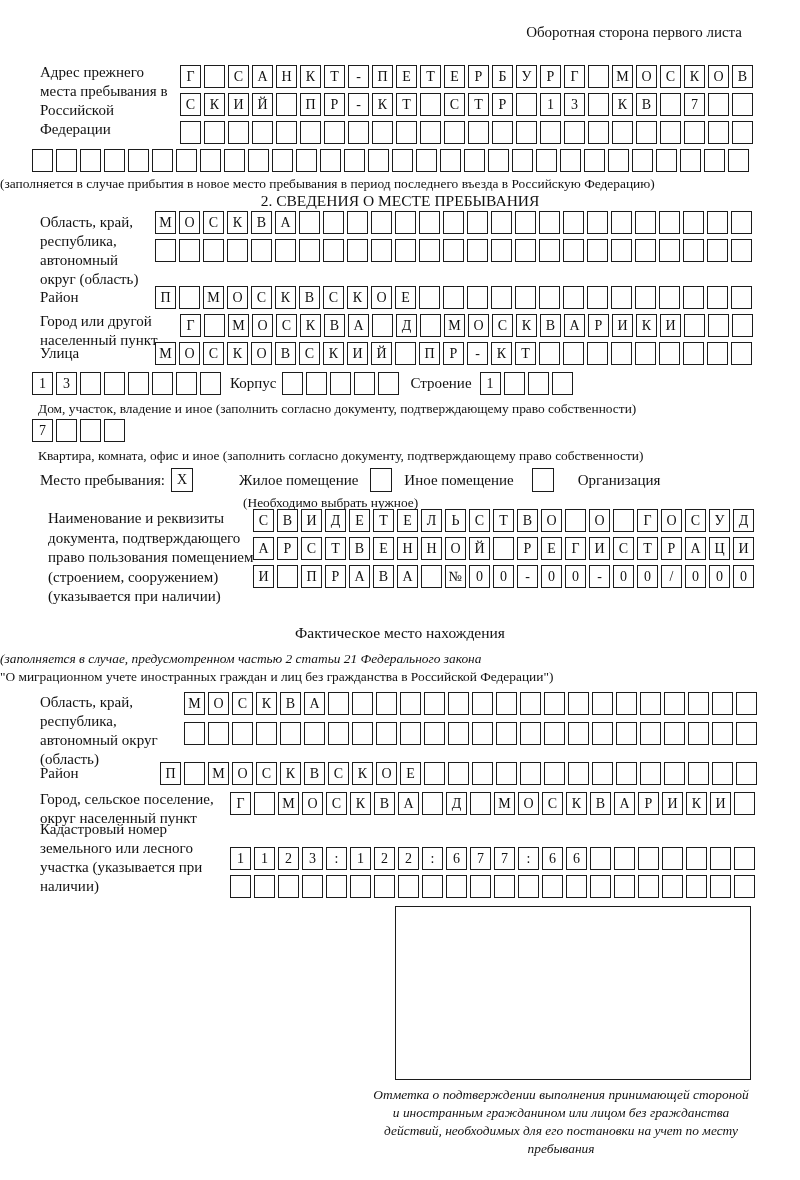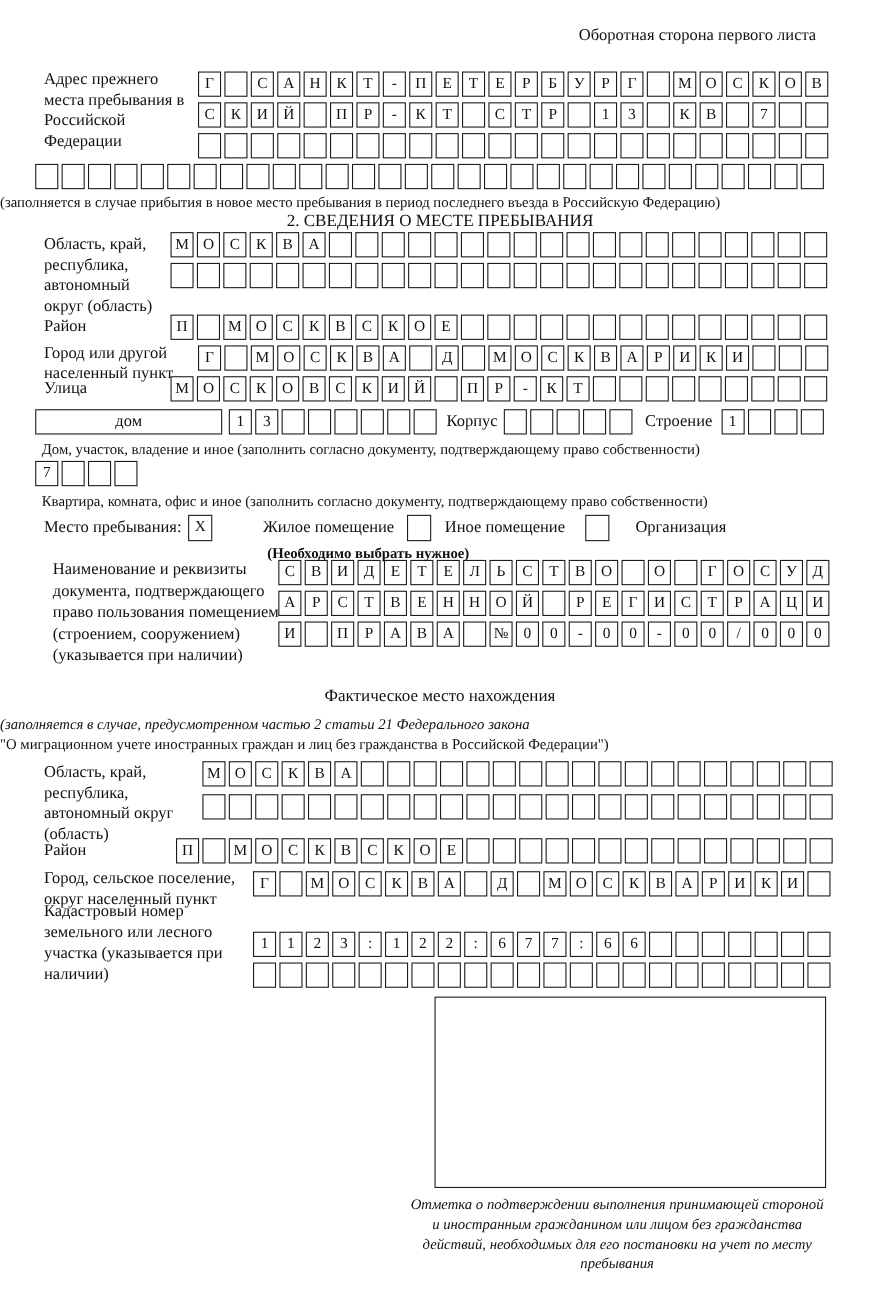--- a/index.html
+++ b/index.html
@@ -54,21 +54,21 @@
   #apt-box{width:202px;margin-right:6px;}
   #apt-caption{top:447px;left:38px;}
   #place-row{top:468px;left:40px;}
   #place-label{margin-right:6px;font-size:15px;}
   .opt-label{font-size:15px;}
   #cb-residential{margin-right:8px;}
   #lbl-residential{margin-right:12px;margin-left:38px;}
   #cb-other{margin-right:12px;}
   #lbl-other{margin-right:18px;}
   #cb-org{margin-right:24px;}
-  #place-hint{top:494px;left:243px;font-weight:bold;}
+  #place-hint{top:494px;left:243px;}
   #doc-label{top:509px;left:48px;width:212px;line-height:19.5px;}
   #doc-row1{top:509px;left:253px;}
   #doc-row2{top:537px;left:253px;}
   #doc-row3{top:565px;left:253px;}
   #s3-title{top:624px;left:0;}
   #s3-note1{top:650px;left:0;font-style:italic;}
   #s3-note2{top:668px;left:0;}
   #s3-region-label{top:693px;left:40px;width:140px;}
   #s3-region-row1{top:692px;left:184px;}
   #s3-region-row2{top:722px;left:184px;}
@@ -338,21 +338,20 @@
     <span class="cell"></span>
     <span class="cell"></span>
     <span class="cell"></span>
     <span class="cell"></span>
     <span class="cell"></span>
     <span class="cell"></span>
     <span class="cell"></span>
   </div>
 
 <div id="house-row" class="abs inline-row">
-  <div id="house-box" class="wide-box">дом</div>
   <div class="grid">
       <span class="cell">1</span>
       <span class="cell">3</span>
       <span class="cell"></span>
       <span class="cell"></span>
       <span class="cell"></span>
       <span class="cell"></span>
       <span class="cell"></span>
       <span class="cell"></span>
     </div>

